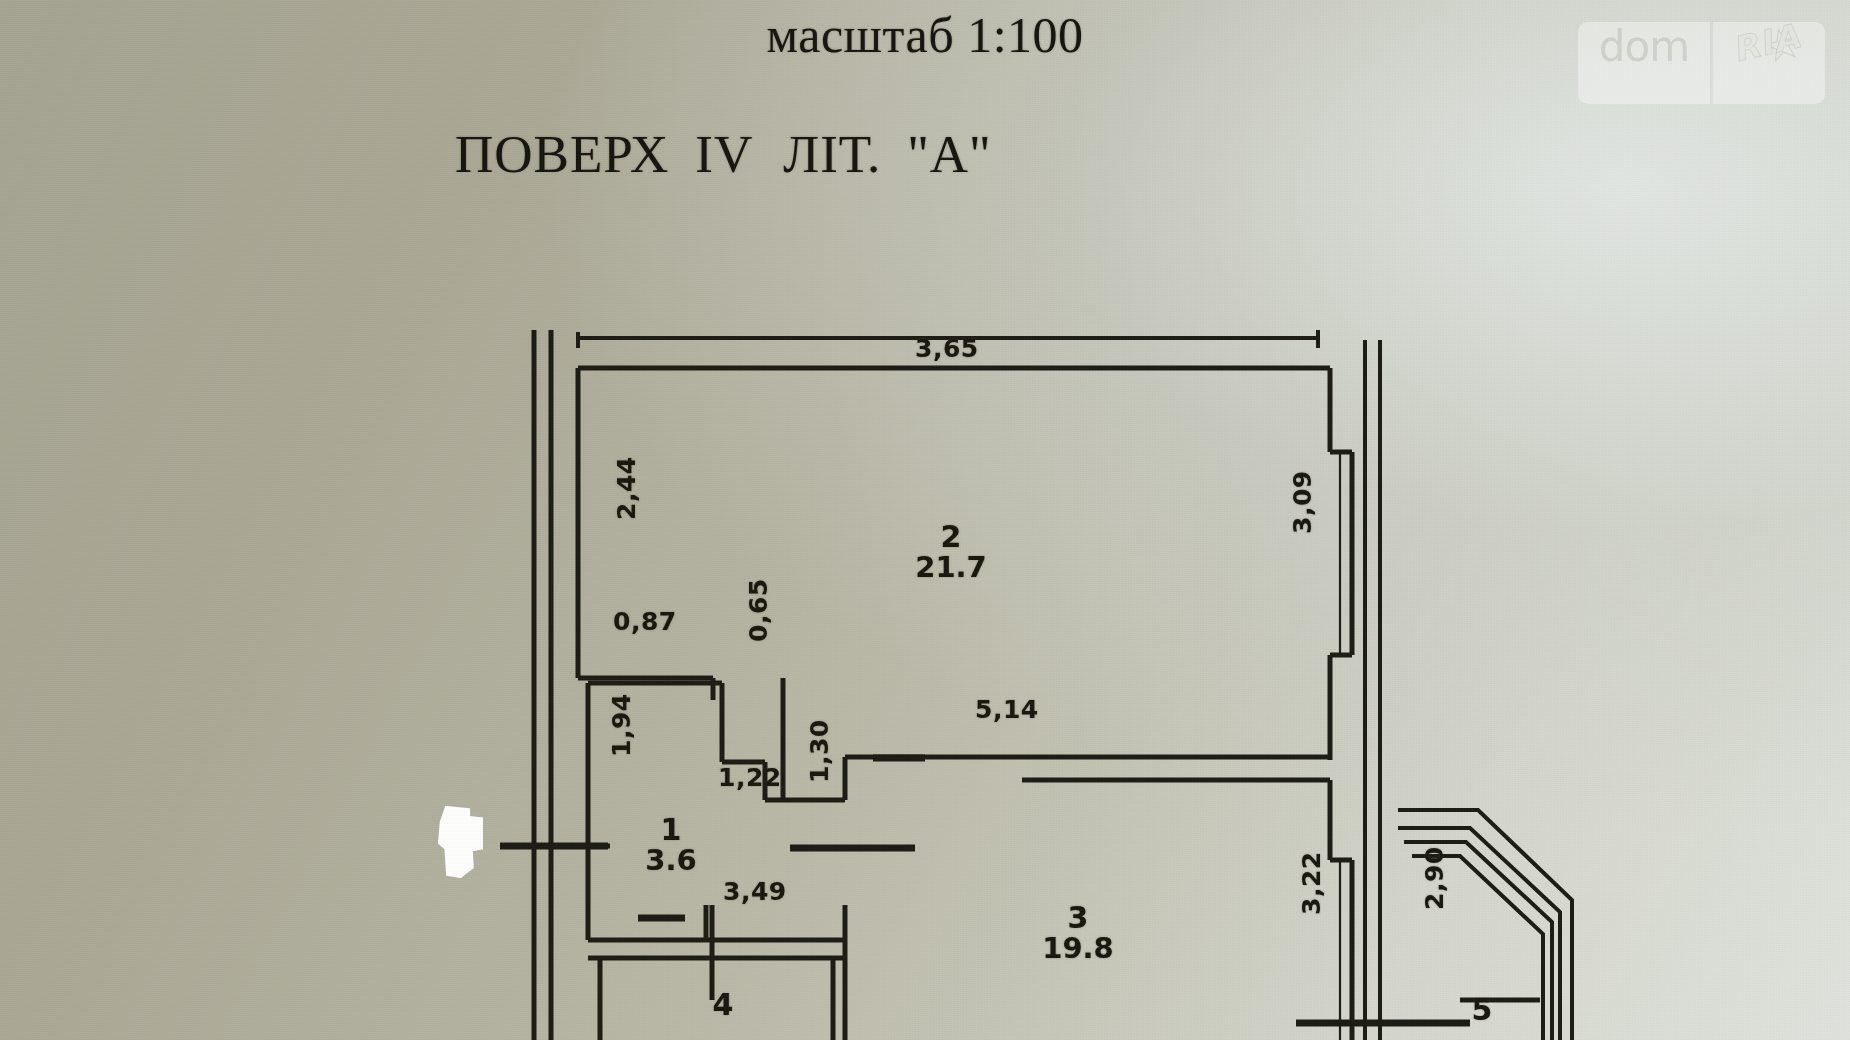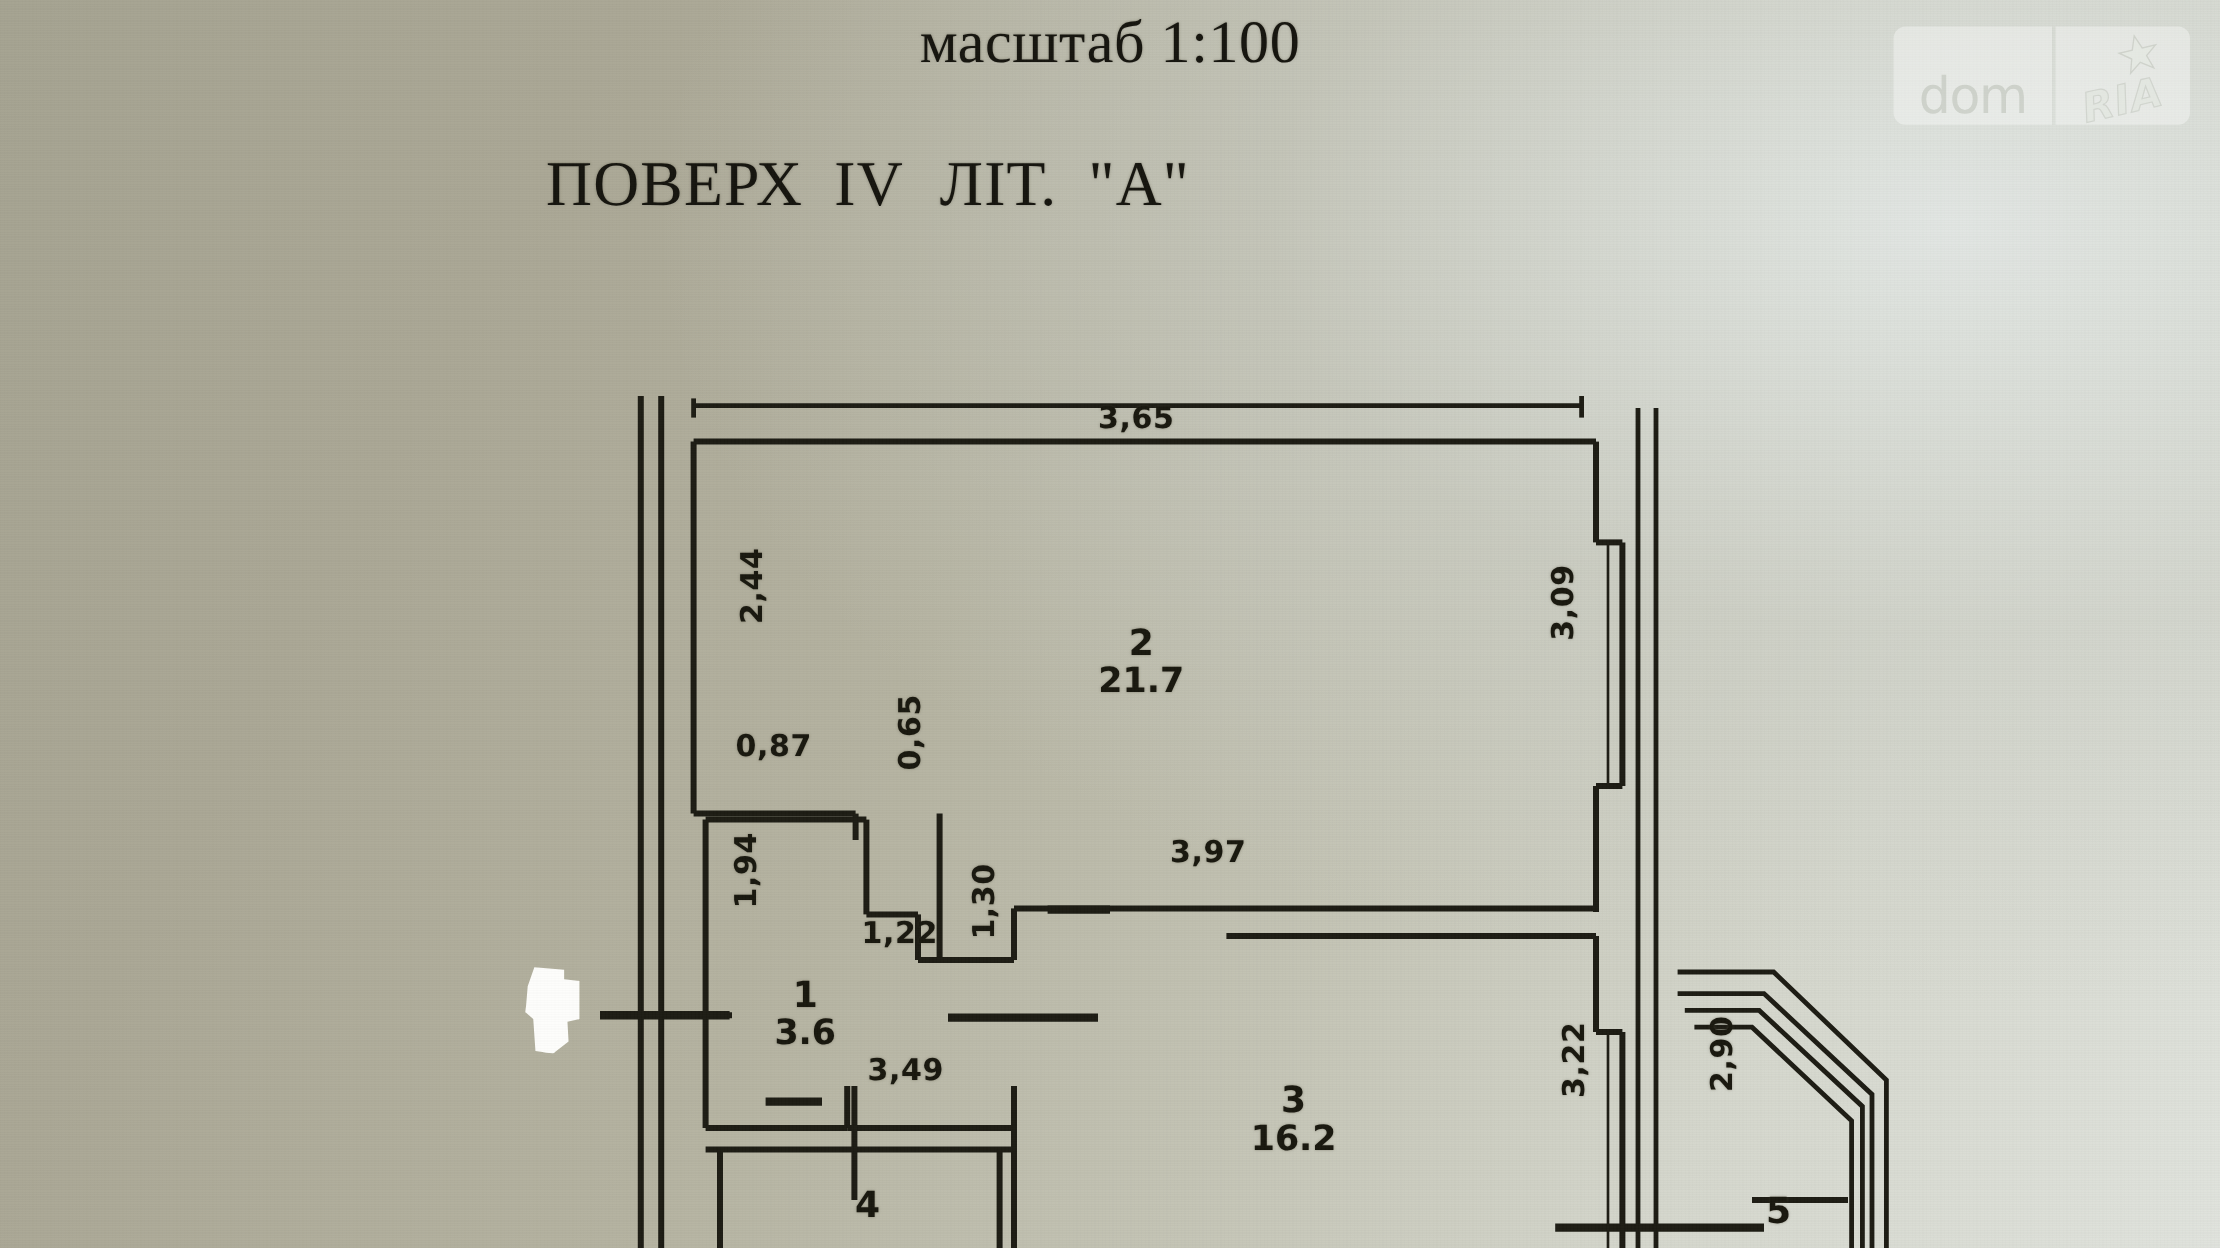--- a/index.html
+++ b/index.html
@@ -84,21 +84,21 @@
     width: 248px;
     height: 82px;
     display: flex;
     opacity: 0.62;
     pointer-events: none;
   }
   #watermark .wm-left,
   #watermark .wm-right {
     background: rgba(255,255,255,0.58);
     display: flex;
-    align-items: flex-end;
+    align-items: flex-start;
     justify-content: center;
     position: relative;
   }
   #watermark .wm-left {
     width: 132px;
     border-radius: 10px 0 0 10px;
   }
   #watermark .wm-right {
     width: 112px;
     margin-left: 3px;
@@ -338,21 +338,21 @@
     <div class="dim" style="left:915px; top:334px;">3,65</div>
 
     <div class="dim vert" style="left:612px; top:520px;">2,44</div>
 
     <div class="dim" style="left:613px; top:607px;">0,87</div>
 
     <div class="dim vert" style="left:744px; top:642px;">0,65</div>
 
     <div class="dim vert" style="left:1288px; top:534px;">3,09</div>
 
-    <div class="dim" style="left:975px; top:695px;">3,97</div>
+    <div class="dim" style="left:975px; top:695px;">5,14</div>
 
     <div class="dim vert" style="left:607px; top:757px;">1,94</div>
 
     <div class="dim" style="left:718px; top:763px;">1,22</div>
 
     <div class="dim vert" style="left:805px; top:783px;">1,30</div>
 
     <div class="dim" style="left:723px; top:877px;">3,49</div>
 
     <div class="dim vert" style="left:1297px; top:915px;">3,22</div>
@@ -367,21 +367,21 @@
 
     <div class="roomlbl" style="left:631px; top:815px; width:80px;">
       <span class="num">1</span>
       <span class="bar" style="width:56px;"></span>
       <span class="area">3.6</span>
     </div>
 
     <div class="roomlbl" style="left:1033px; top:903px; width:90px;">
       <span class="num">3</span>
       <span class="bar" style="width:64px;"></span>
-      <span class="area">16.2</span>
+      <span class="area">19.8</span>
     </div>
 
     <div class="roomlbl" style="left:683px; top:990px; width:80px;">
       <span class="num">4</span>
       <span class="bar" style="width:58px;"></span>
       <span class="area"></span>
     </div>
 
     <div class="roomlbl" style="left:1442px; top:995px; width:80px;">
       <span class="num">5</span>

